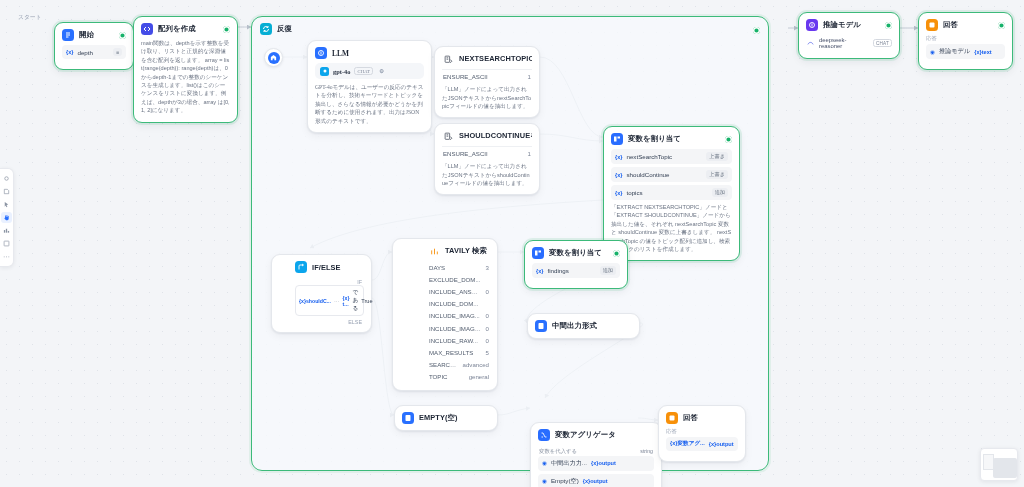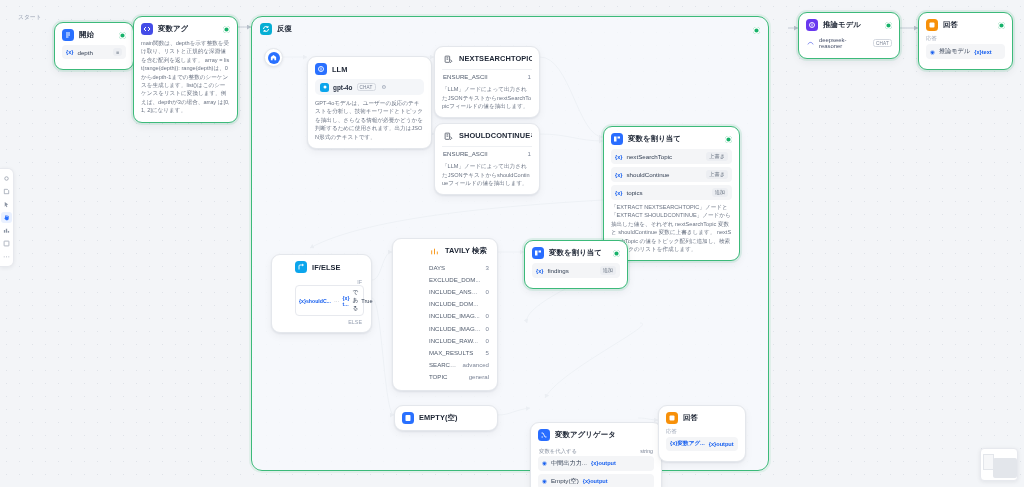--- a/index.html
+++ b/index.html
@@ -191,38 +191,38 @@
     </div>
   </div>
 
   <div class="node sel" style="left:133px; top:16px; width:105px;">
     <div class="node-head">
       <span class="ico indigo">
         <svg width="8" height="8" viewBox="0 0 16 16" fill="none" stroke="#fff" stroke-width="2">
             <path d="M6 4L2 8l4 4M10 4l4 4-4 4"></path>
           </svg>
       </span>
-      <span class="node-title">変数アグ</span>
+      <span class="node-title">配列を作成</span>
       <span class="dot-ok"></span>
     </div>
     <div class="node-body">
       <div class="desc">main関数は、depthを示す整数を受け取り、リストと正規的な深淵値を含む配列を返します。
 array = list(range(depth)): range(depth)は、0からdepth-1までの整数のシーケンスを生成します。list()はこのシーケンスをリストに変換します。例えば、depthが3の場合、array は[0, 1, 2]になります。</div>
     </div>
   </div>
 
   <div class="startcircle" style="left:264px; top:48px;">
     <span class="ico blue">
       <svg width="7" height="7" viewBox="0 0 16 16" fill="#fff">
           <path d="M8 2L2 7v7h4v-4h4v4h4V7z"></path>
         </svg>
     </span>
   </div>
 
-  <div class="node" style="left:307px; top:56px; width:125px;">
+  <div class="node" style="left:307px; top:40px; width:125px;font-family:Liberation Serif, serif;">
     <div class="node-head">
       <span class="ico blue">
         <svg width="8" height="8" viewBox="0 0 16 16" fill="none" stroke="#fff" stroke-width="1.8">
             <circle cx="8" cy="8" r="5"></circle>
             <path d="M8 5v6"></path>
           </svg>
       </span>
       <span class="node-title">LLM</span>
     </div>
     <div class="node-body">
@@ -399,20 +399,30 @@
     </div>
     <div class="node-body">
       <div class="vrow">
         <span class="vx">{x}</span>
         <span>findings</span>
         <span class="tag">追加</span>
       </div>
     </div>
   </div>
 
+  <div class="node" style="left:527px; top:313px; width:113px;">
+    <div class="node-head" style="padding:6px 7px;">
+      <span class="ico blue">
+        <svg width="8" height="8" viewBox="0 0 16 16" fill="#fff">
+            <rect x="3" y="2" width="10" height="12" rx="1.5"></rect>
+          </svg>
+      </span>
+      <span class="node-title">中間出力形式</span>
+    </div>
+  </div>
 
   <div class="node" style="left:394px; top:405px; width:104px;">
     <div class="node-head" style="padding:6px 7px;">
       <span class="ico blue">
         <svg width="8" height="8" viewBox="0 0 16 16" fill="#fff">
             <rect x="3" y="2" width="10" height="12" rx="1.5"></rect>
           </svg>
       </span>
       <span class="node-title">EMPTY(空)</span>
     </div>

